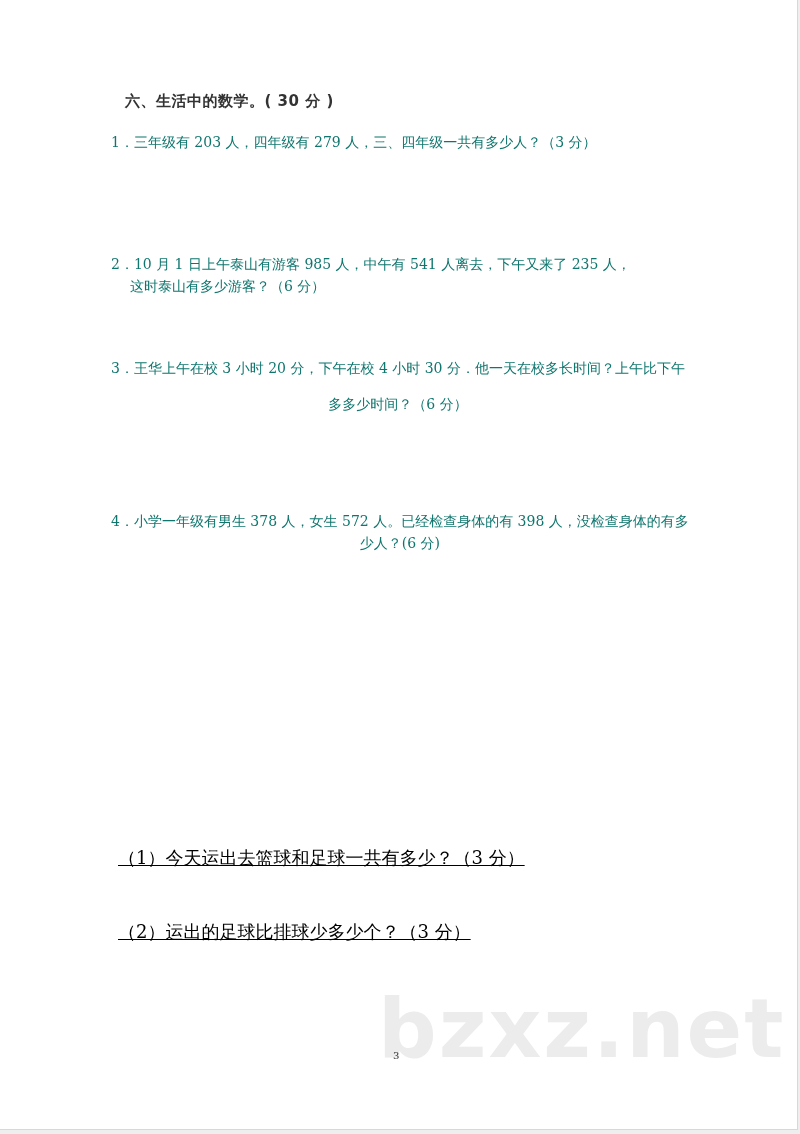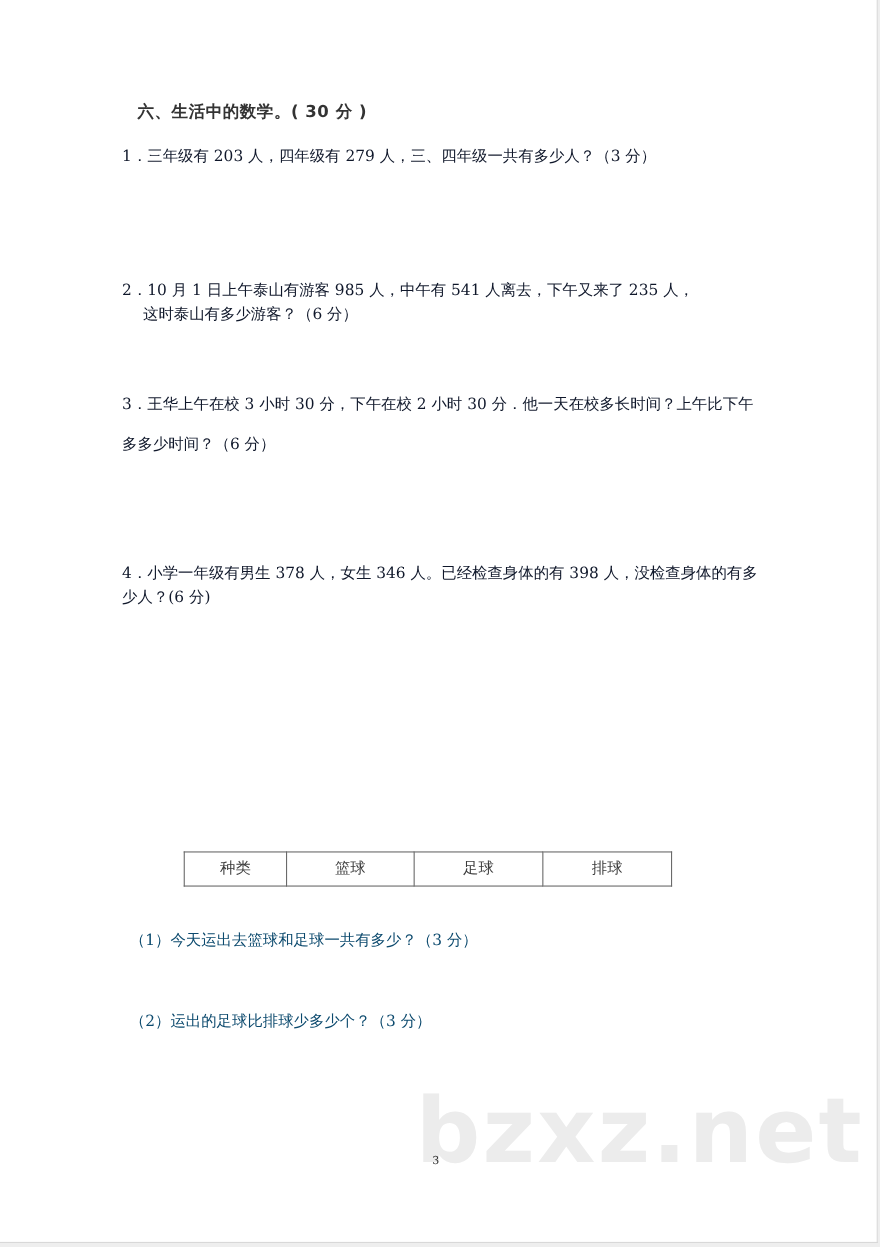--- a/index.html
+++ b/index.html
@@ -33,26 +33,26 @@
     font-weight: bold;
     font-size: 15px;
     color: #333333;
     letter-spacing: 0.5px;
   }
   .q {
     position: absolute;
     left: 111px;
     font-size: 14px;
     line-height: 22px;
-    color: #0f172a;
+    color: #0f766e;
     white-space: nowrap;
   }
   .q .line { display: block; }
   .q .indent { padding-left: 19px; }
-  .q3 .line2, .q4 .line2 { padding-left: 0; }
+  .q3 .line2, .q4 .line2 { padding-left: 0; text-align: center; }
   .q3 { line-height: 36px; }
   .q4 { line-height: 22px; }
 
   table.balls {
     position: absolute;
     left: 167px;
     top: 774px;
     border-collapse: collapse;
     font-size: 14px;
     color: #3c3c3c;
@@ -64,23 +64,24 @@
     padding: 0;
   }
   table.balls td.c0 { width: 92px; }
   table.balls td.c1 { width: 115px; }
   table.balls td.c2 { width: 116px; }
   table.balls td.c3 { width: 116px; }
 
   .sub {
     position: absolute;
     left: 118px;
-    font-size: 14px;
-    color: #0c4a6e;
+    font-size: 18px;
+    color: #000000;
     white-space: nowrap;
+    text-decoration: underline;
   }
 
   .watermark {
     position: absolute;
     left: 378px;
     top: 988px;
     font-family: "DejaVu Sans", "Liberation Sans", sans-serif;
     font-weight: bold;
     font-size: 82px;
     letter-spacing: 2px;
@@ -105,38 +106,32 @@
   <div class="q q1" style="top:131px;">
     <span class="line">1．三年级有 203 人，四年级有 279 人，三、四年级一共有多少人？（3 分）</span>
   </div>
 
   <div class="q q2" style="top:221px;margin-top:32px;">
     <span class="line">2．10 月 1 日上午泰山有游客 985 人，中午有 541 人离去，下午又来了 235 人，</span>
     <span class="line indent">这时泰山有多少游客？（6 分）</span>
   </div>
 
   <div class="q q3" style="top:350px;">
-    <span class="line">3．王华上午在校 3 小时 30 分，下午在校 2 小时 30 分．他一天在校多长时间？上午比下午</span>
+    <span class="line">3．王华上午在校 3 小时 20 分，下午在校 4 小时 30 分．他一天在校多长时间？上午比下午</span>
     <span class="line line2">多多少时间？（6 分）</span>
   </div>
 
   <div class="q q4" style="top:510px;">
-    <span class="line">4．小学一年级有男生 378 人，女生 346 人。已经检查身体的有 398 人，没检查身体的有多</span>
+    <span class="line">4．小学一年级有男生 378 人，女生 572 人。已经检查身体的有 398 人，没检查身体的有多</span>
     <span class="line line2">少人？(6 分)</span>
   </div>
 
 
   <table class="balls">
     <tbody>
-        <tr>
-      <td class="c0">种类</td>
-      <td class="c1">篮球</td>
-      <td class="c2">足球</td>
-      <td class="c3">排球</td>
-    </tr>
   </tbody>
     </table>
 
   <div class="sub" style="top:846px;">（1）今天运出去篮球和足球一共有多少？（3 分）</div>
   <div class="sub" style="top:920px;">（2）运出的足球比排球少多少个？（3 分）</div>
 
   <div class="watermark">bzxz.net</div>
   <div class="page-num">3</div>
 
 </div>

